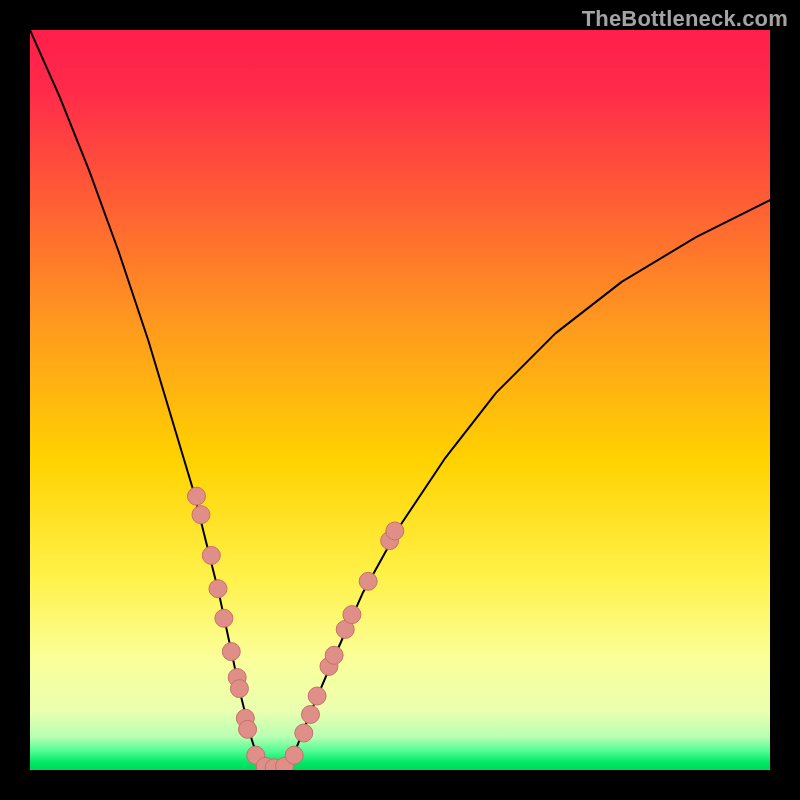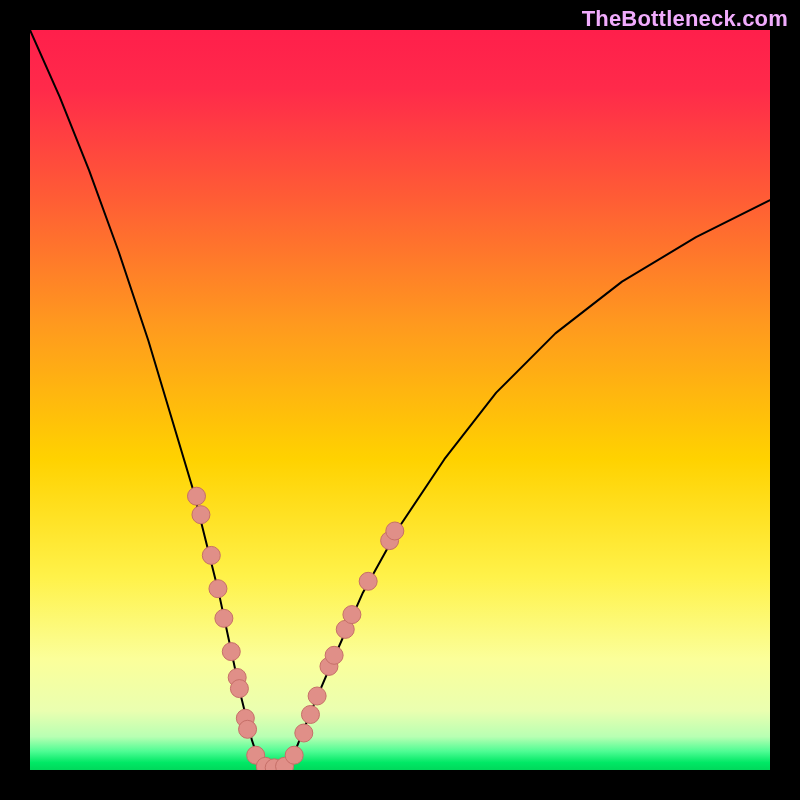--- a/index.html
+++ b/index.html
@@ -10,21 +10,21 @@
     height: 800px;
     background: #000;
   }
   .watermark {
     position: absolute;
     top: 6px;
     right: 12px;
     font-family: Arial, Helvetica, sans-serif;
     font-size: 22px;
     font-weight: 600;
-    color: #f0abfc;
+    color: #a3a3a3;
     letter-spacing: 0.2px;
     z-index: 5;
   }
   .plot {
     position: absolute;
     left: 30px;
     top: 30px;
     width: 740px;
     height: 740px;
     overflow: hidden;

